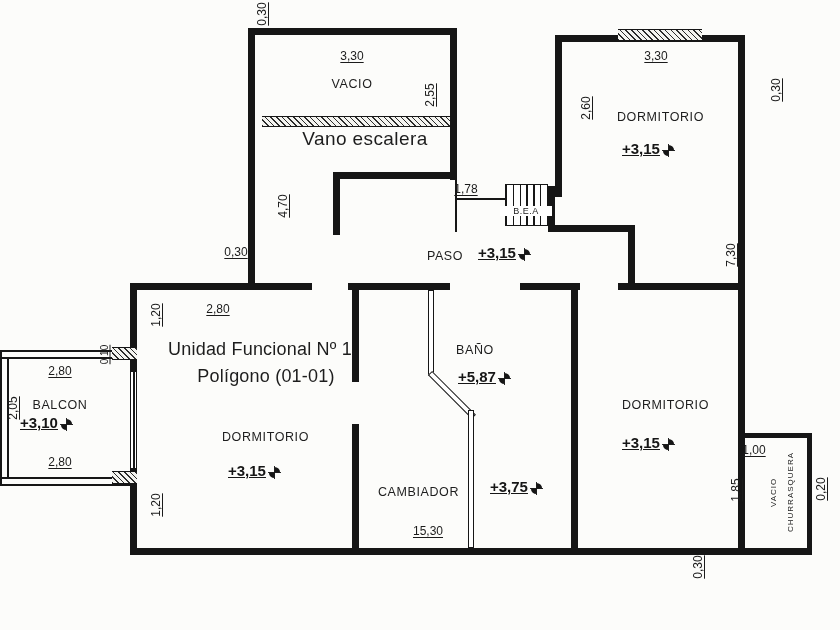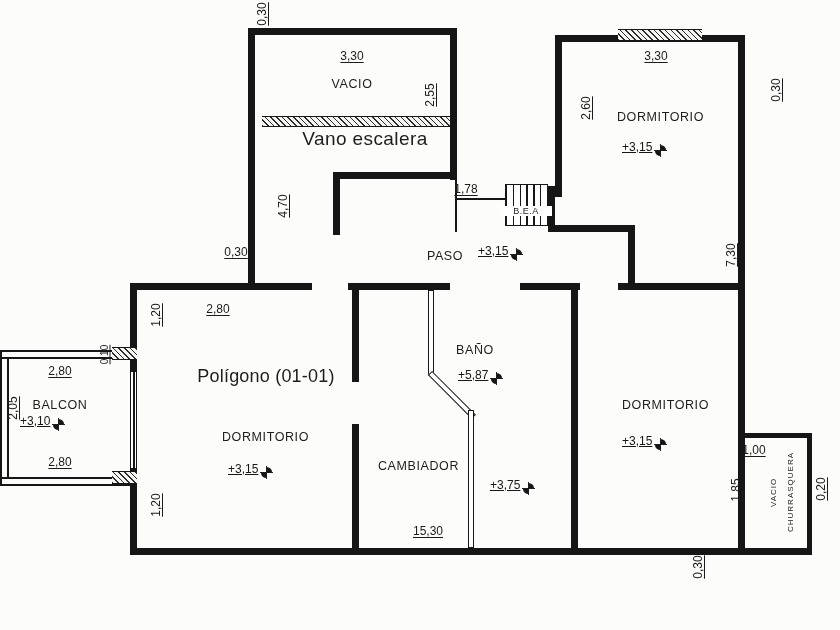--- a/index.html
+++ b/index.html
@@ -35,21 +35,21 @@
   .room-label.small{ font-size:10.5px; letter-spacing:.2px; }
   .room-label.unit{ font-size:18px; letter-spacing:.2px; }
   .room-label.tag{ font-size:9px; background:#fff; padding:0 1px; letter-spacing:.5px; }
   .dim{
     position:absolute; font-size:12px; color:#1b1b1b; text-align:center;
     text-decoration:underline; text-underline-offset:2px; white-space:nowrap;
   }
   .dim.v{ transform:rotate(-90deg); }
   .dim.tiny{ font-size:10px; }
   .level{ position:absolute; display:flex; align-items:flex-start; gap:2px; }
-  .level .lval{ font-size:12px; font-weight:400; text-decoration:underline; text-underline-offset:1px; }
+  .level .lval{ font-size:15px; font-weight:700; text-decoration:underline; text-underline-offset:1px; }
   .level svg{ margin-top:4px; }
   .level svg path{ fill:var(--ink,#161616); }
   .level svg line{ stroke:var(--ink,#161616); stroke-width:1; }
   .vtext{
     position:absolute; writing-mode:vertical-rl; transform:rotate(180deg);
     font-size:8px; letter-spacing:1px; color:#1d1d1d; line-height:2.1; text-align:center;
   }
   .vtext span{ display:block; }
   .title{
     position:absolute; font-size:28px; letter-spacing:.5px; color:#101010;
@@ -106,28 +106,29 @@
   <div class="room-label tag" style="left:500px;top:206px;width:52px">B.E.A</div>
 
   <div class="window" style="left:130px;top:372px;width:7px;height:96px"></div>
 
   <div class="room-label" style="left:302px;top:77px;width:100px">VACIO</div>
   <div class="room-label big" style="left:275px;top:128px;width:180px">Vano escalera</div>
   <div class="room-label" style="left:598px;top:110px;width:125px">DORMITORIO</div>
   <div class="room-label" style="left:413px;top:249px;width:64px">PASO</div>
   <div class="room-label" style="left:443px;top:343px;width:64px">BAÑO</div>
   <div class="room-label" style="left:203px;top:430px;width:125px">DORMITORIO</div>
-  <div class="room-label" style="left:366px;top:459px;width:105px">CAMBIADOR</div>
+  <div class="room-label" style="left:366px;top:485px;width:105px">CAMBIADOR</div>
   <div class="room-label" style="left:603px;top:398px;width:125px">DORMITORIO</div>
   <div class="room-label" style="left:22px;top:398px;width:76px">BALCON</div>
   <div class="vtext" style="left:766px;top:438px;height:108px;width:34px">
     <span>VACIO</span>
     <span>CHURRASQUERA</span>
   </div>
 
+  <div class="room-label unit" style="left:150px;top:339px;width:220px">Unidad Funcional Nº 1</div>
   <div class="room-label unit" style="left:156px;top:366px;width:220px">Polígono (01-01)</div>
 
   <div class="level" style="left:622px;top:140px">
     <span class="lval">+3,15</span>
     <svg width="13" height="13" viewBox="0 0 14 14">
         <path d="M7 7L7 1A6 6 0 0 1 13 7Z"></path>
         <path d="M7 7L7 13A6 6 0 0 1 1 7Z"></path>
         <line x1="0" y1="7" x2="14" y2="7"></line>
         <line x1="7" y1="0" x2="7" y2="14"></line>
       </svg>

